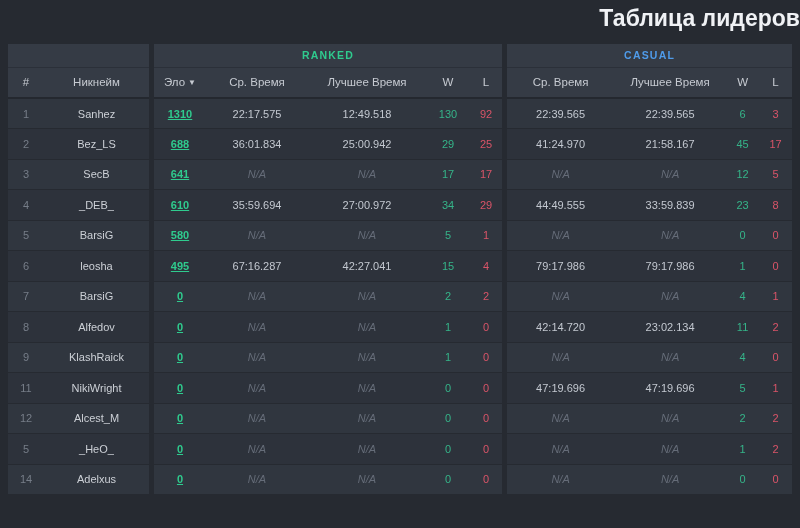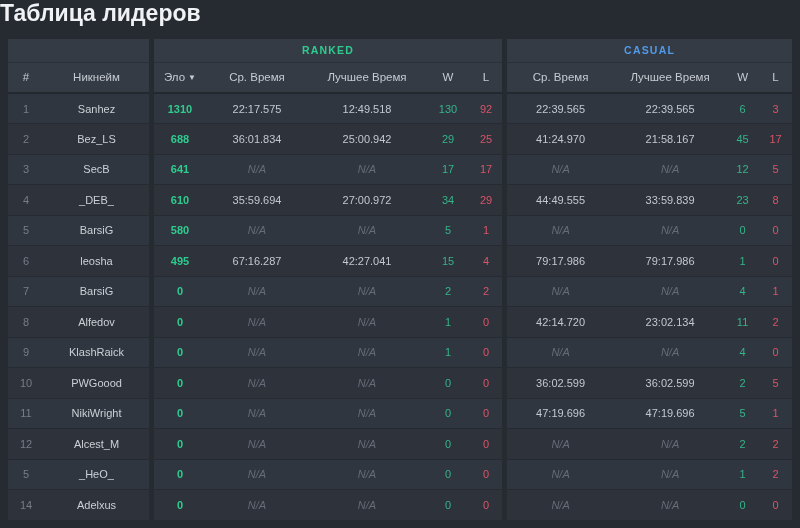--- a/index.html
+++ b/index.html
@@ -3,21 +3,21 @@
 <meta charset="utf-8">
 <style>
   * { box-sizing: border-box; }
   html, body {
     margin: 0; padding: 0;
     width: 800px; height: 528px;
     overflow: hidden;
     background: #262a31;
     font-family: "Liberation Sans", sans-serif;
   }
-  .page-header { text-align: left; }
+  .page-header { text-align: right; padding-top: 5px; }
   .page-title {
     margin: 0;
     font-size: 23px; line-height: 27px; font-weight: 700;
     color: #f0f2f5;
   }
   .page-subtitle {
     margin-top: 5px;
     font-size: 11px; line-height: 13px;
     color: #828993;
   }
@@ -70,21 +70,21 @@
   tbody tr:nth-child(odd)  { background: #30363f; }
   tbody tr:nth-child(even) { background: #2d323b; }
   tbody td {
     border-bottom: 1px solid #262a31;
     text-align: center; vertical-align: middle;
     font-size: 11px;
     color: #c3c8d0;
   }
   td.rank { color: #767d88; }
   td.nick { color: #ccd0d6; }
-  td.elo  { color: #2fcb8e; font-weight: 700; }
+  td.elo  { color: #2fcb8e; font-weight: 700; text-decoration: underline; }
   td.win  { color: #35b489; }
   td.loss { color: #d95468; }
   td.na   { color: #656c78; font-style: italic; }
 </style>
 </head>
 <body>
 
 <div class="page-header">
   <h1 class="page-title">Таблица лидеров</h1>
 </div>
@@ -260,35 +260,20 @@
           <td class="time na">N/A</td>
           <td class="win">1</td>
           <td class="loss">0</td>
           <td class="gap"></td>
           <td class="time na">N/A</td>
           <td class="time na">N/A</td>
           <td class="win">4</td>
           <td class="loss">0</td>
         </tr>
         <tr>
-          <td class="rank">10</td>
-          <td class="nick">PWGoood</td>
-          <td class="gap"></td>
-          <td class="elo">0</td>
-          <td class="time na">N/A</td>
-          <td class="time na">N/A</td>
-          <td class="win">0</td>
-          <td class="loss">0</td>
-          <td class="gap"></td>
-          <td class="time">36:02.599</td>
-          <td class="time">36:02.599</td>
-          <td class="win">2</td>
-          <td class="loss">5</td>
-        </tr>
-        <tr>
           <td class="rank">11</td>
           <td class="nick">NikiWright</td>
           <td class="gap"></td>
           <td class="elo">0</td>
           <td class="time na">N/A</td>
           <td class="time na">N/A</td>
           <td class="win">0</td>
           <td class="loss">0</td>
           <td class="gap"></td>
           <td class="time">47:19.696</td>

